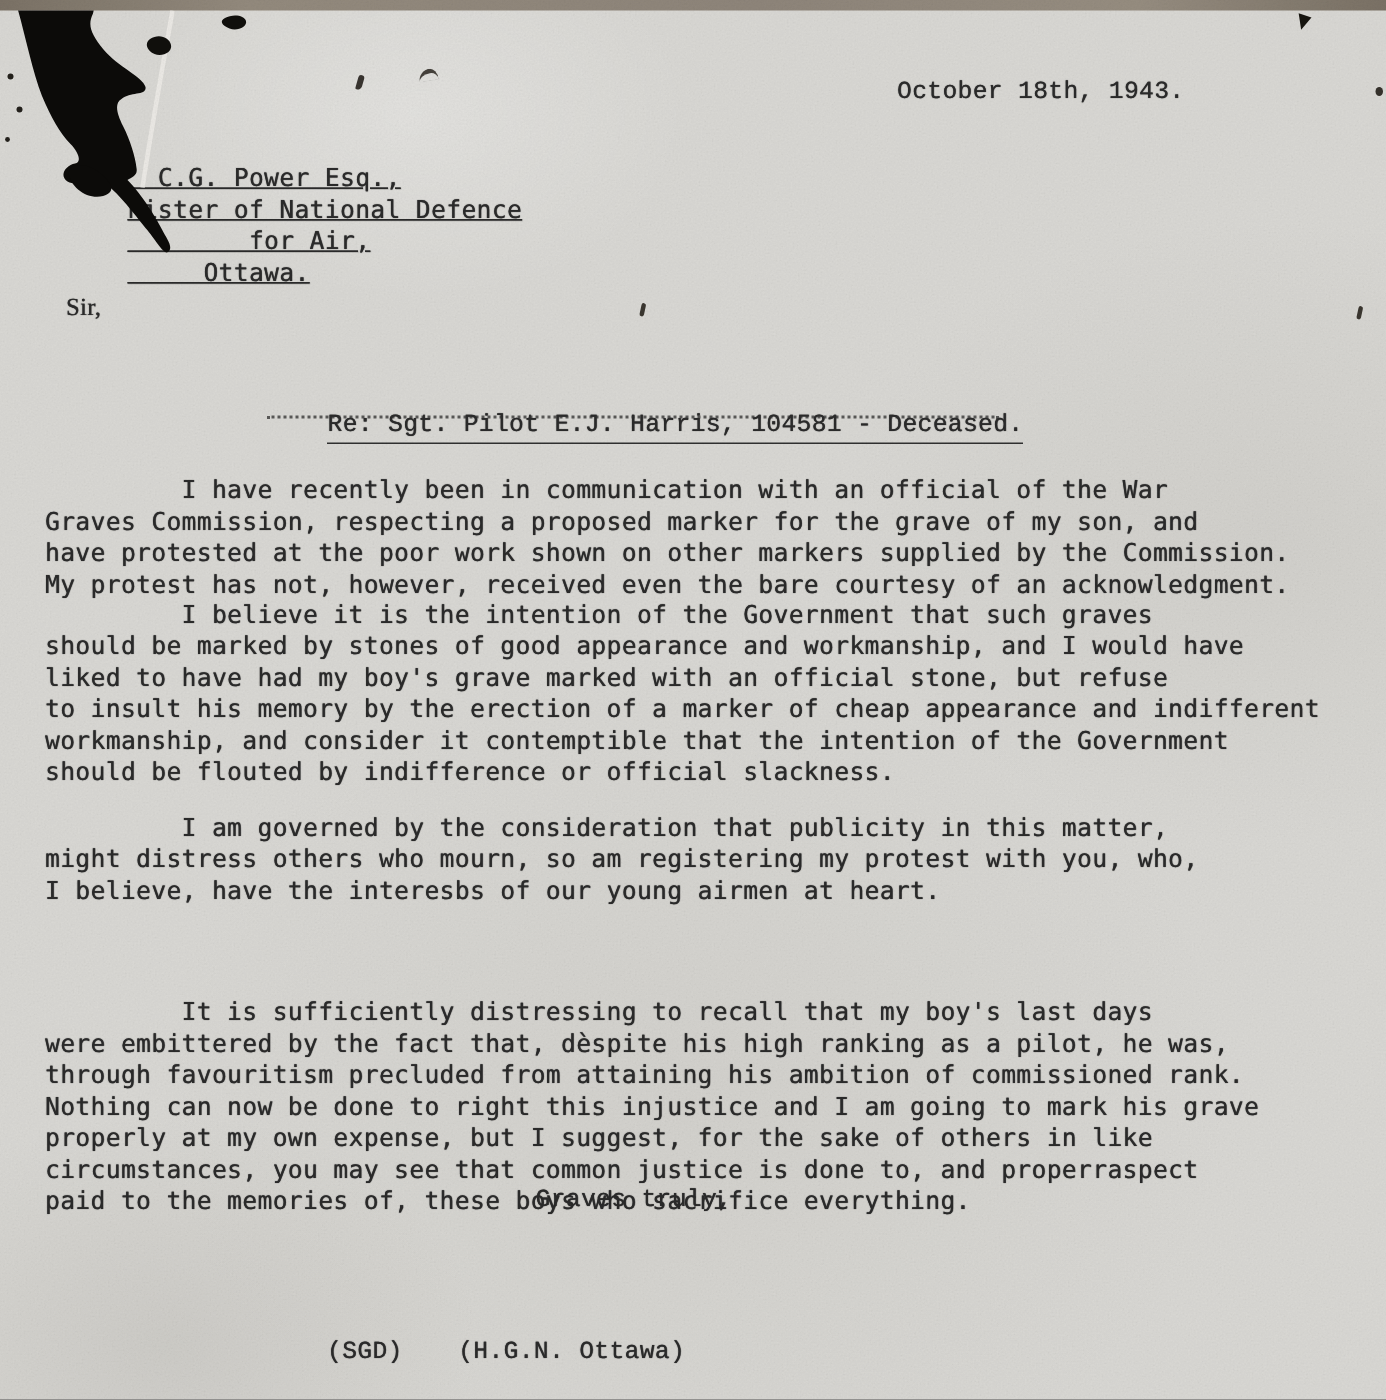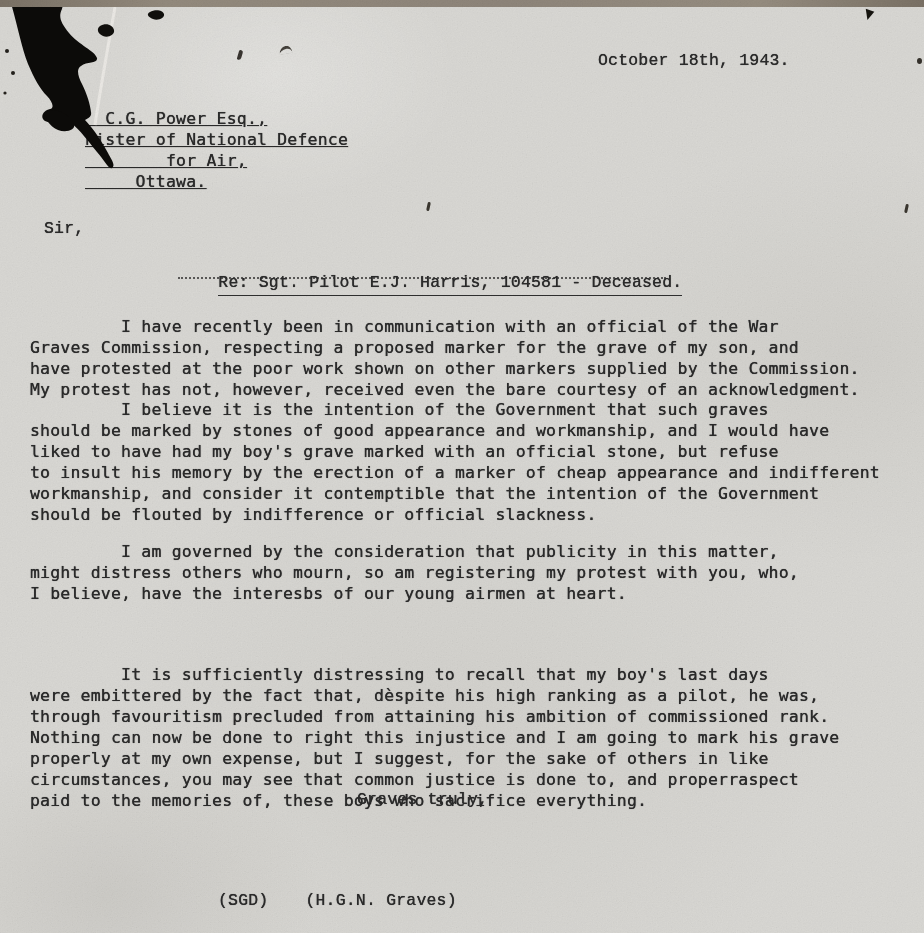--- a/index.html
+++ b/index.html
@@ -51,21 +51,21 @@
 
   <div class="top-strip"></div>
 
   <div class="txt" style="left:598px;top:50px;">October 18th, 1943.</div>
 
   <pre class="txt" style="left:85px;top:108px;text-decoration:underline;">  C.G. Power Esq.,
 nister of National Defence
         for Air,
      Ottawa.</pre>
 
-  <div class="txt" style="left:44px;top:218px;">Sir,</div>
+  <div class="txt" style="left:44px;top:194px;font-family:Liberation Serif, serif;">Sir,</div>
 
   <div class="txt" style="left:178px;top:251px;">
     <span class="subject-text">Re: Sgt. Pilot E.J. Harris, 104581 - Deceased.</span>
   </div>
   <div class="subject-dotted"></div>
 
   <pre class="txt" style="left:30px;top:296px;margin-top:20px;">         I have recently been in communication with an official of the War
 Graves Commission, respecting a proposed marker for the grave of my son, and
 have protested at the poor work shown on other markers supplied by the Commission.
 My protest has not, however, received even the bare courtesy of an acknowledgment.</pre>
@@ -81,21 +81,21 @@
   <pre class="txt" style="left:30px;top:626px;margin-top:38px;">         It is sufficiently distressing to recall that my boy's last days
 were embittered by the fact that, dèspite his high ranking as a pilot, he was,
 through favouritism precluded from attaining his ambition of commissioned rank.
 Nothing can now be done to right this injustice and I am going to mark his grave
 properly at my own expense, but I suggest, for the sake of others in like
 circumstances, you may see that common justice is done to, and properraspect
 paid to the memories of, these boys who sacrifice everything.</pre>
 
   <div class="txt" style="left:357px;top:789px;">Graves truly,</div>
 
-  <div class="txt" style="left:218px;top:890px;"><span>(SGD)</span><span style="display:inline-block;width:37px;"></span><span>(H.G.N. Graves)</span></div>
+  <div class="txt" style="left:218px;top:890px;"><span>(SGD)</span><span style="display:inline-block;width:37px;"></span><span>(H.G.N. Ottawa)</span></div>
 
   <svg class="artifact" style="left:0;top:7px;" width="170" height="180" viewBox="0 0 170 180" aria-hidden="true">
     <path d="M115,0 C108,40 101,78 95,118" fill="none" stroke="#eceae6" stroke-width="3" opacity="0.95"></path>
     <path fill="#0c0b09" d="M10,-7 L64,-7 L62,2 C58,10 61,16 69,26
              C79,38 95,44 97,51 C98,57 87,54 81,59
              C76,62 78,69 82,77 C87,87 90,97 91,105
              C92,110 88,111 85,113
              C90,118 99,129 108,146 C111,152 116,158 112,161
              C109,163 104,153 97,145 C89,135 80,123 71,116
              C64,111 52,118 45,114 C39,110 44,103 50,102

